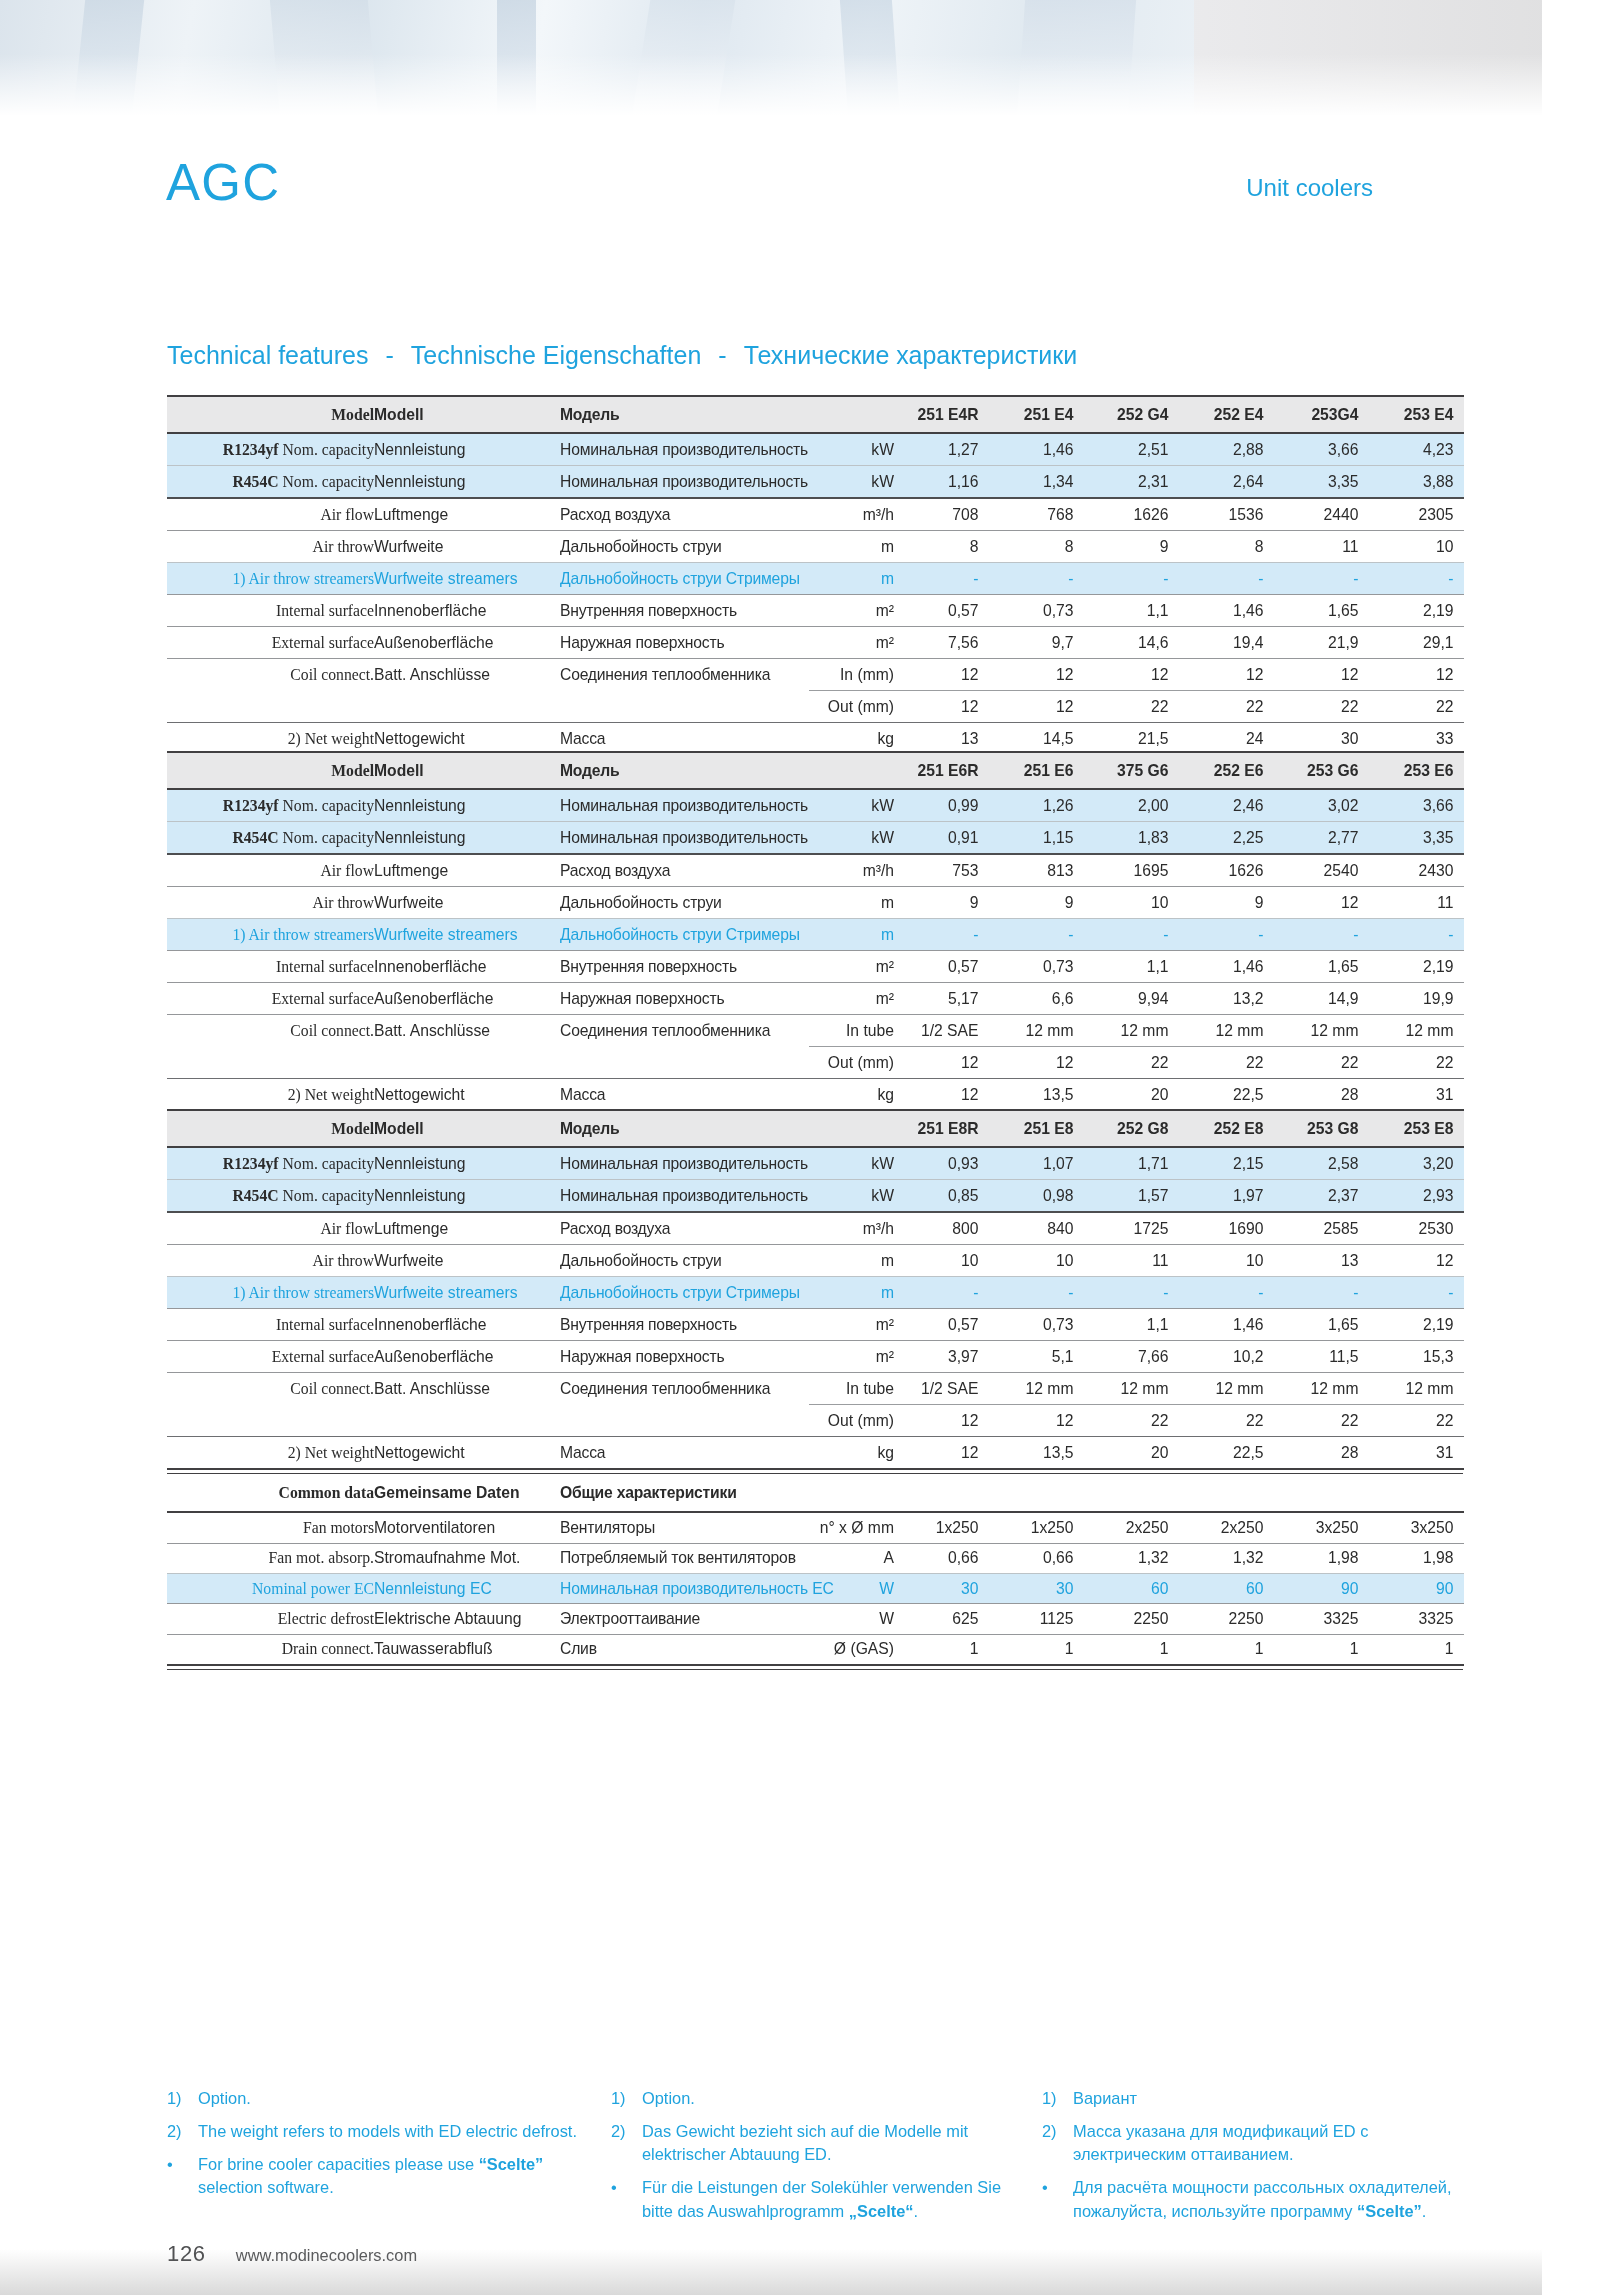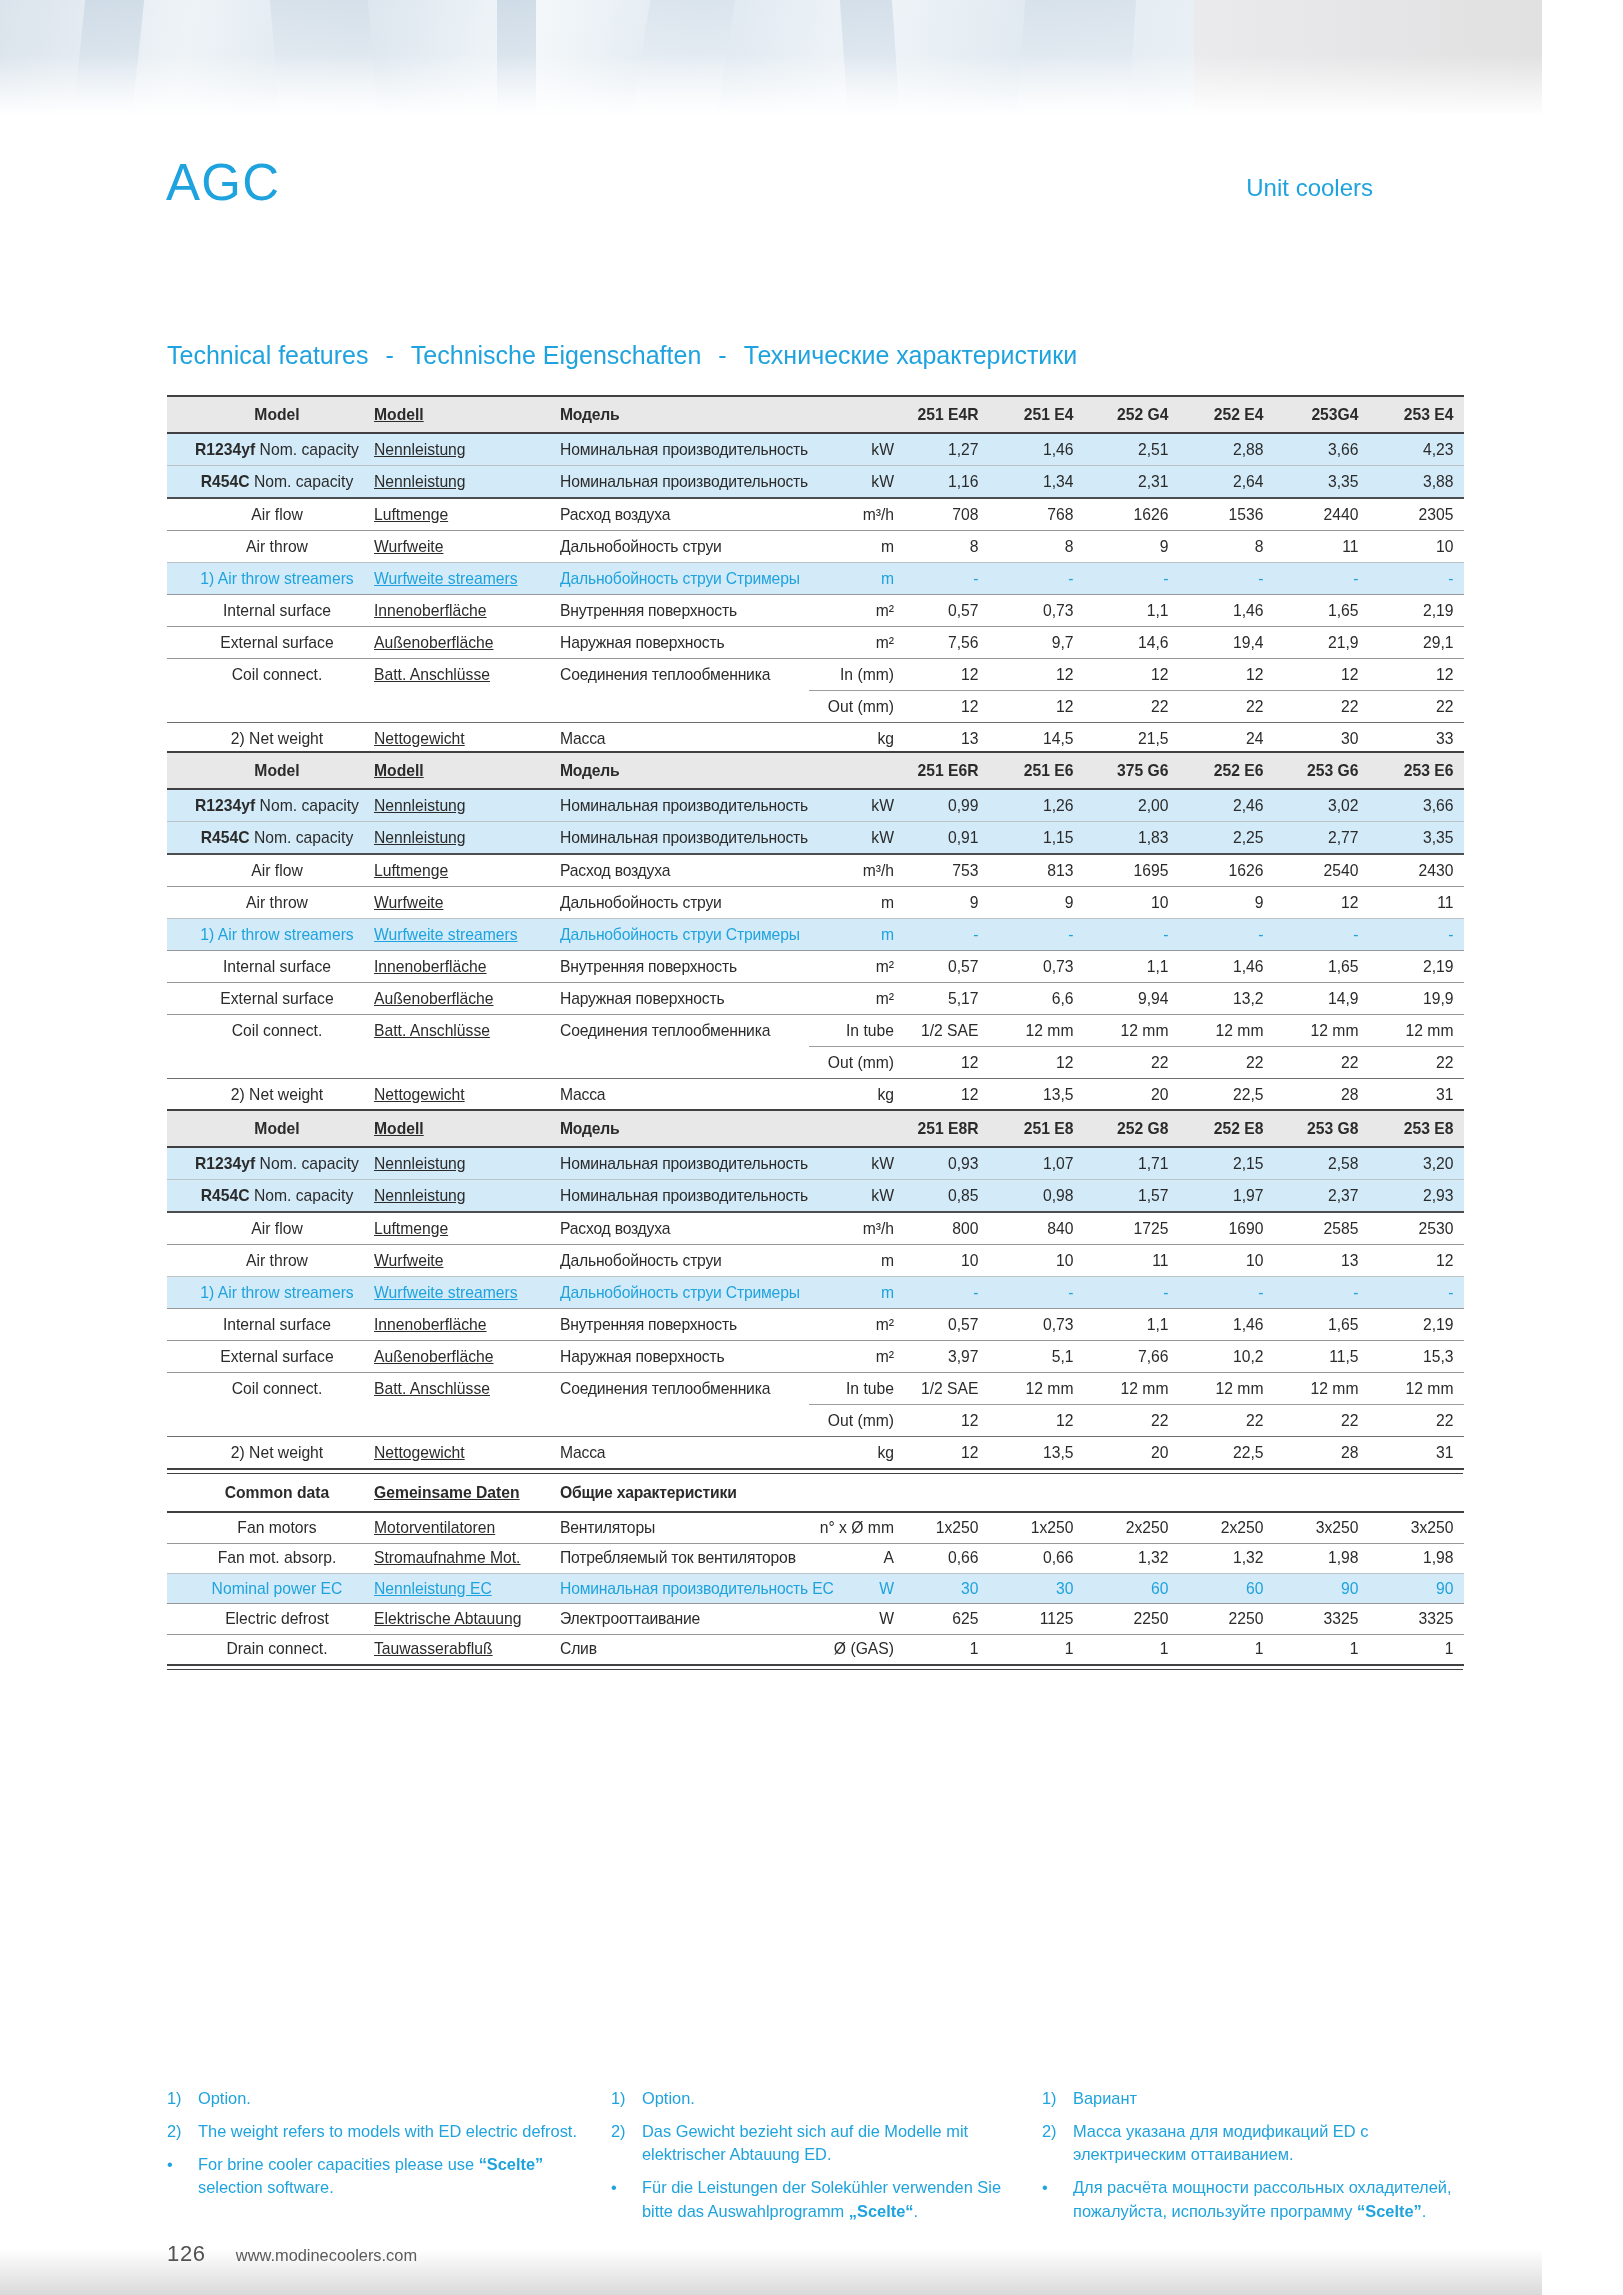--- a/index.html
+++ b/index.html
@@ -40,22 +40,22 @@
   .section-title .dash{display:inline-block;margin:0 17px;}
 
   
   .tablewrap{position:absolute;left:167px;width:1296px;}
   #t1{top:395px;} #t2{top:751px;} #t3{top:1109px;} #tc{top:1464px;}
   table{border-collapse:collapse;table-layout:fixed;width:1296px;color:var(--ink);}
   .spec,.common{border-bottom:2px solid var(--dark);}
   .endline{height:1.3px;background:var(--dark);margin-top:2.6px;}
 
   th,td{padding:0;margin:0;white-space:nowrap;vertical-align:middle;font-weight:400;}
-  .lab1{padding-left:13px;text-align:center;}
-  .lab2{text-align:left;text-decoration:underline;}
+  .lab1{padding-left:13px;text-align:right;font-family:Liberation Serif, serif;}
+  .lab2{text-align:left;}
   .lab3{text-align:left;font-size:15px;letter-spacing:-0.2px;}
   .unit{text-align:right;font-size:13.7px;}
   .val{text-align:right;padding-right:10.5px;}
 
   .spec thead th{height:35px;background:var(--headbg);font-weight:700;font-size:15.7px;
                  border-top:2px solid var(--dark);border-bottom:2px solid var(--dark);}
   .spec tbody td{height:31px;font-size:15.7px;}
   .common thead th{height:38px;font-weight:700;font-size:15.7px;vertical-align:bottom;
                  padding-bottom:9.2px;border-bottom:2px solid var(--dark);}
   .common tbody td{height:29.4px;font-size:15.7px;}

